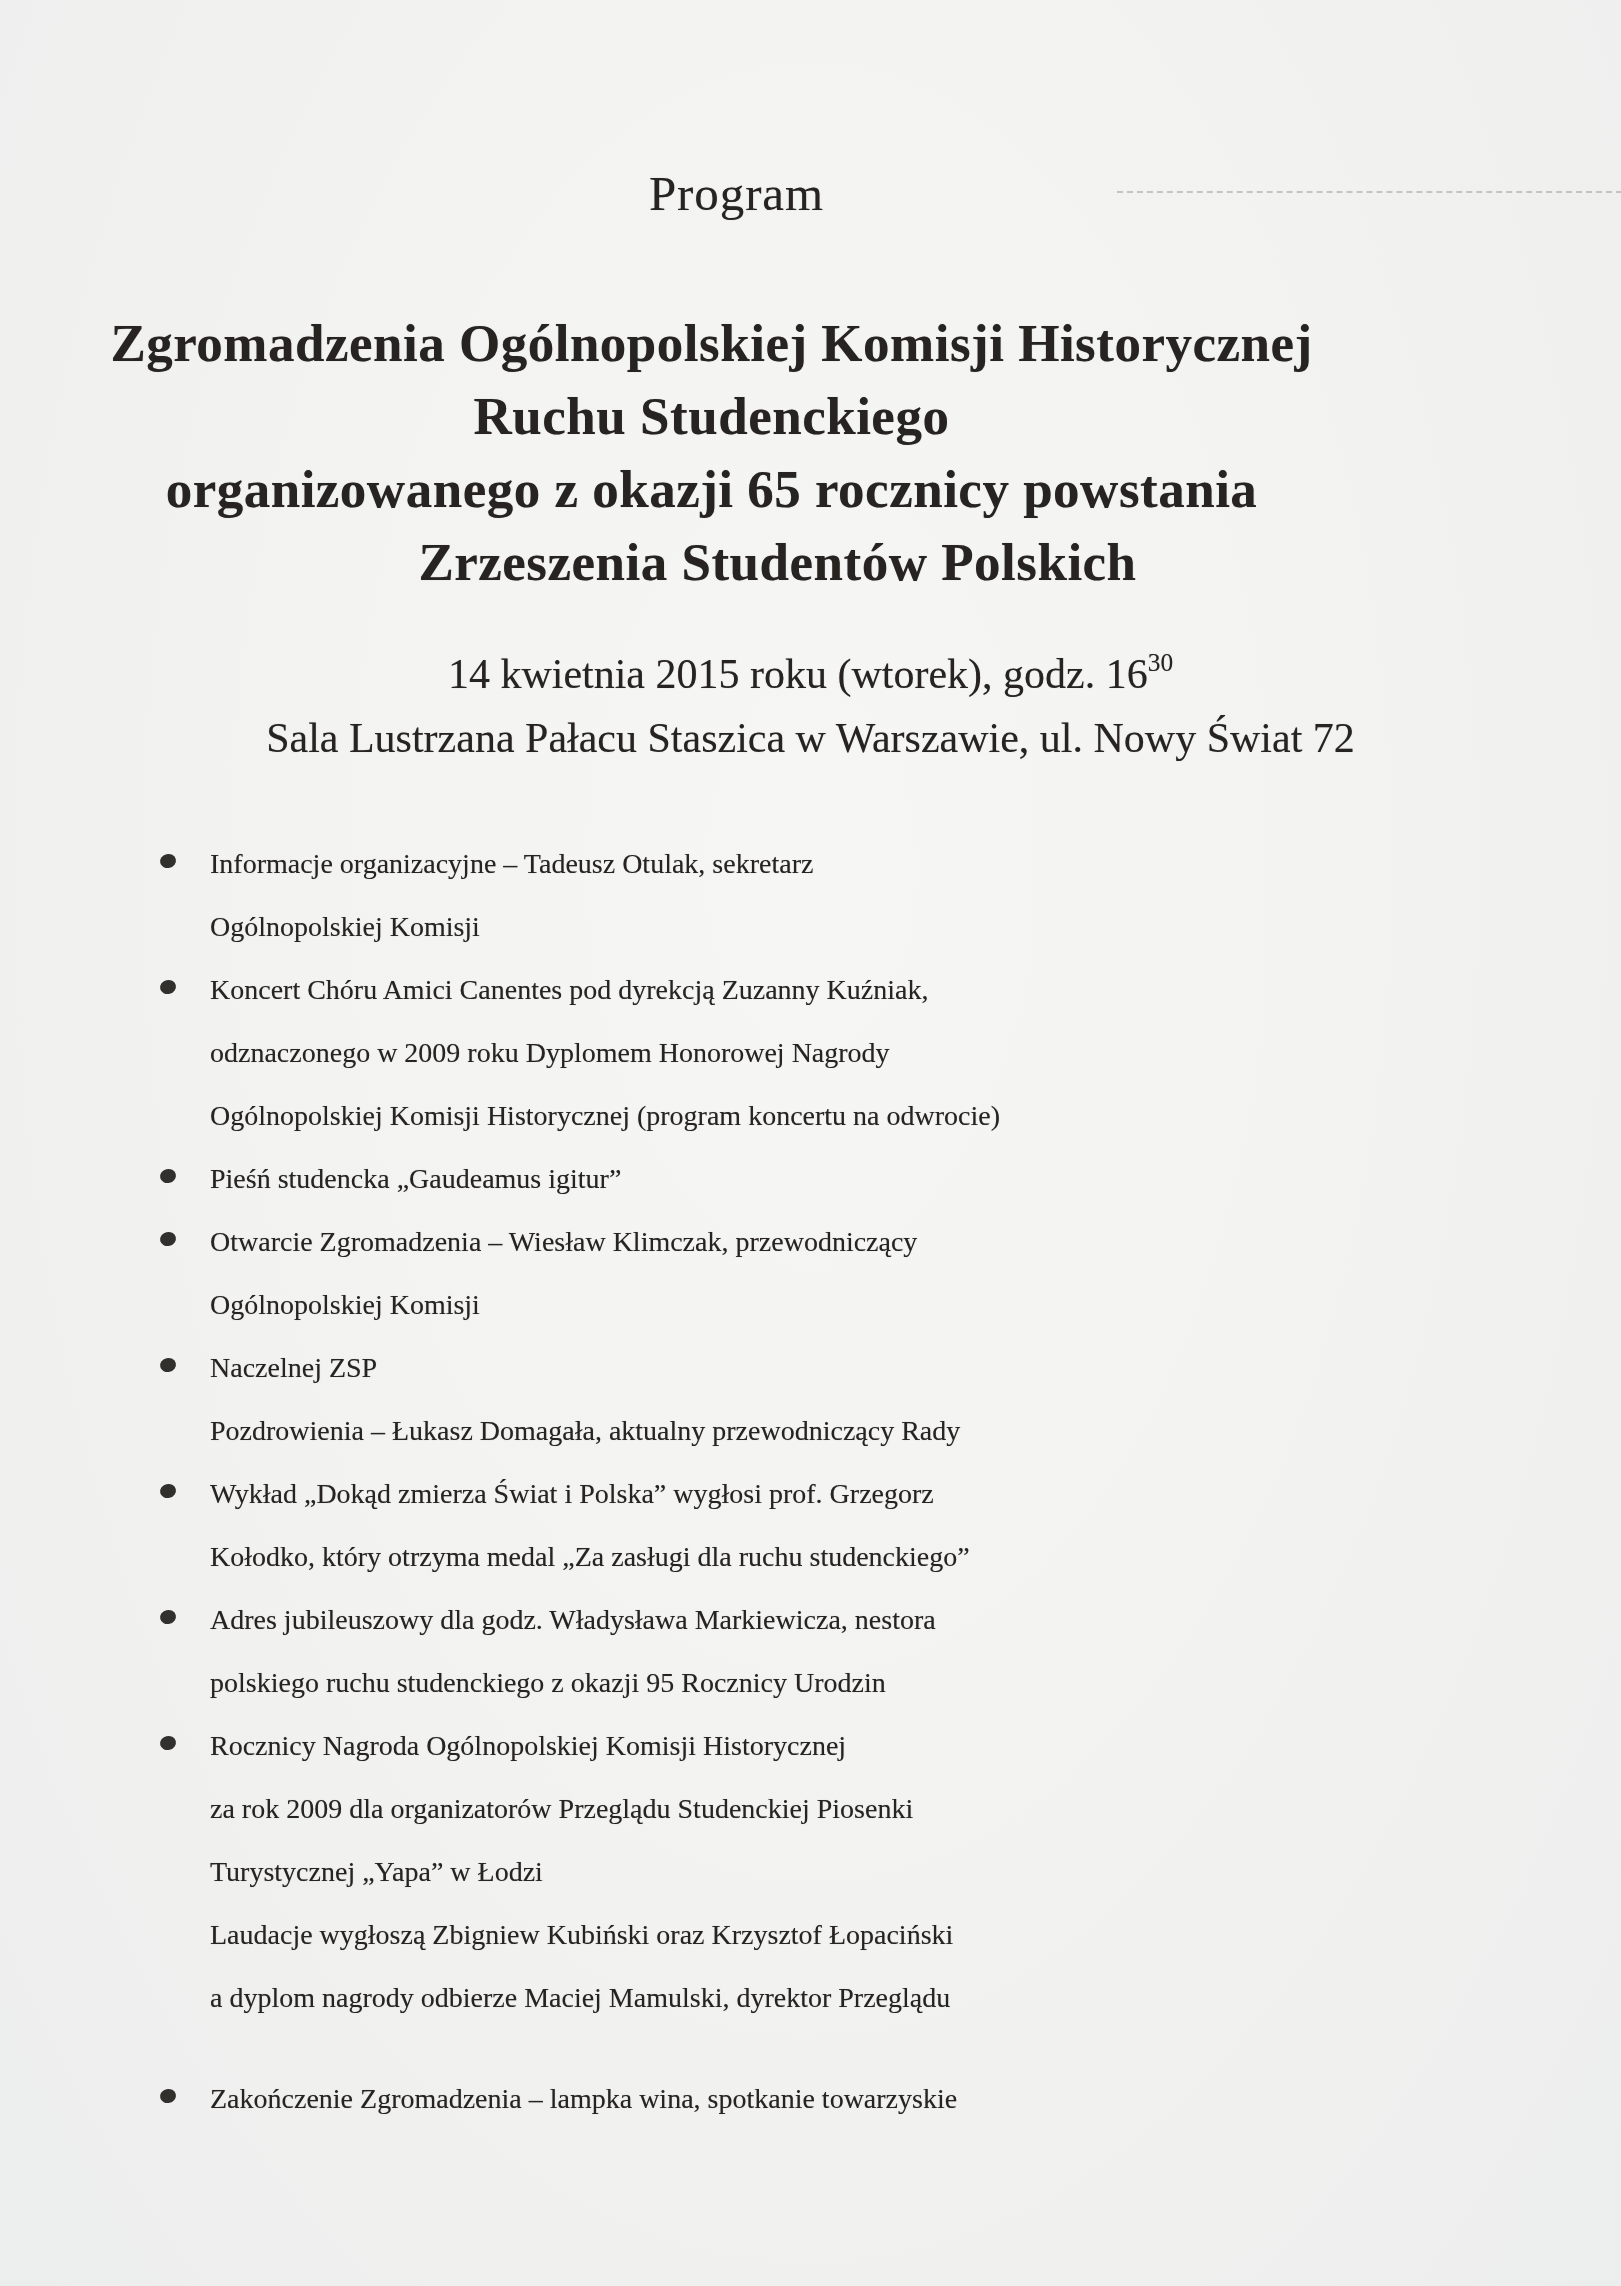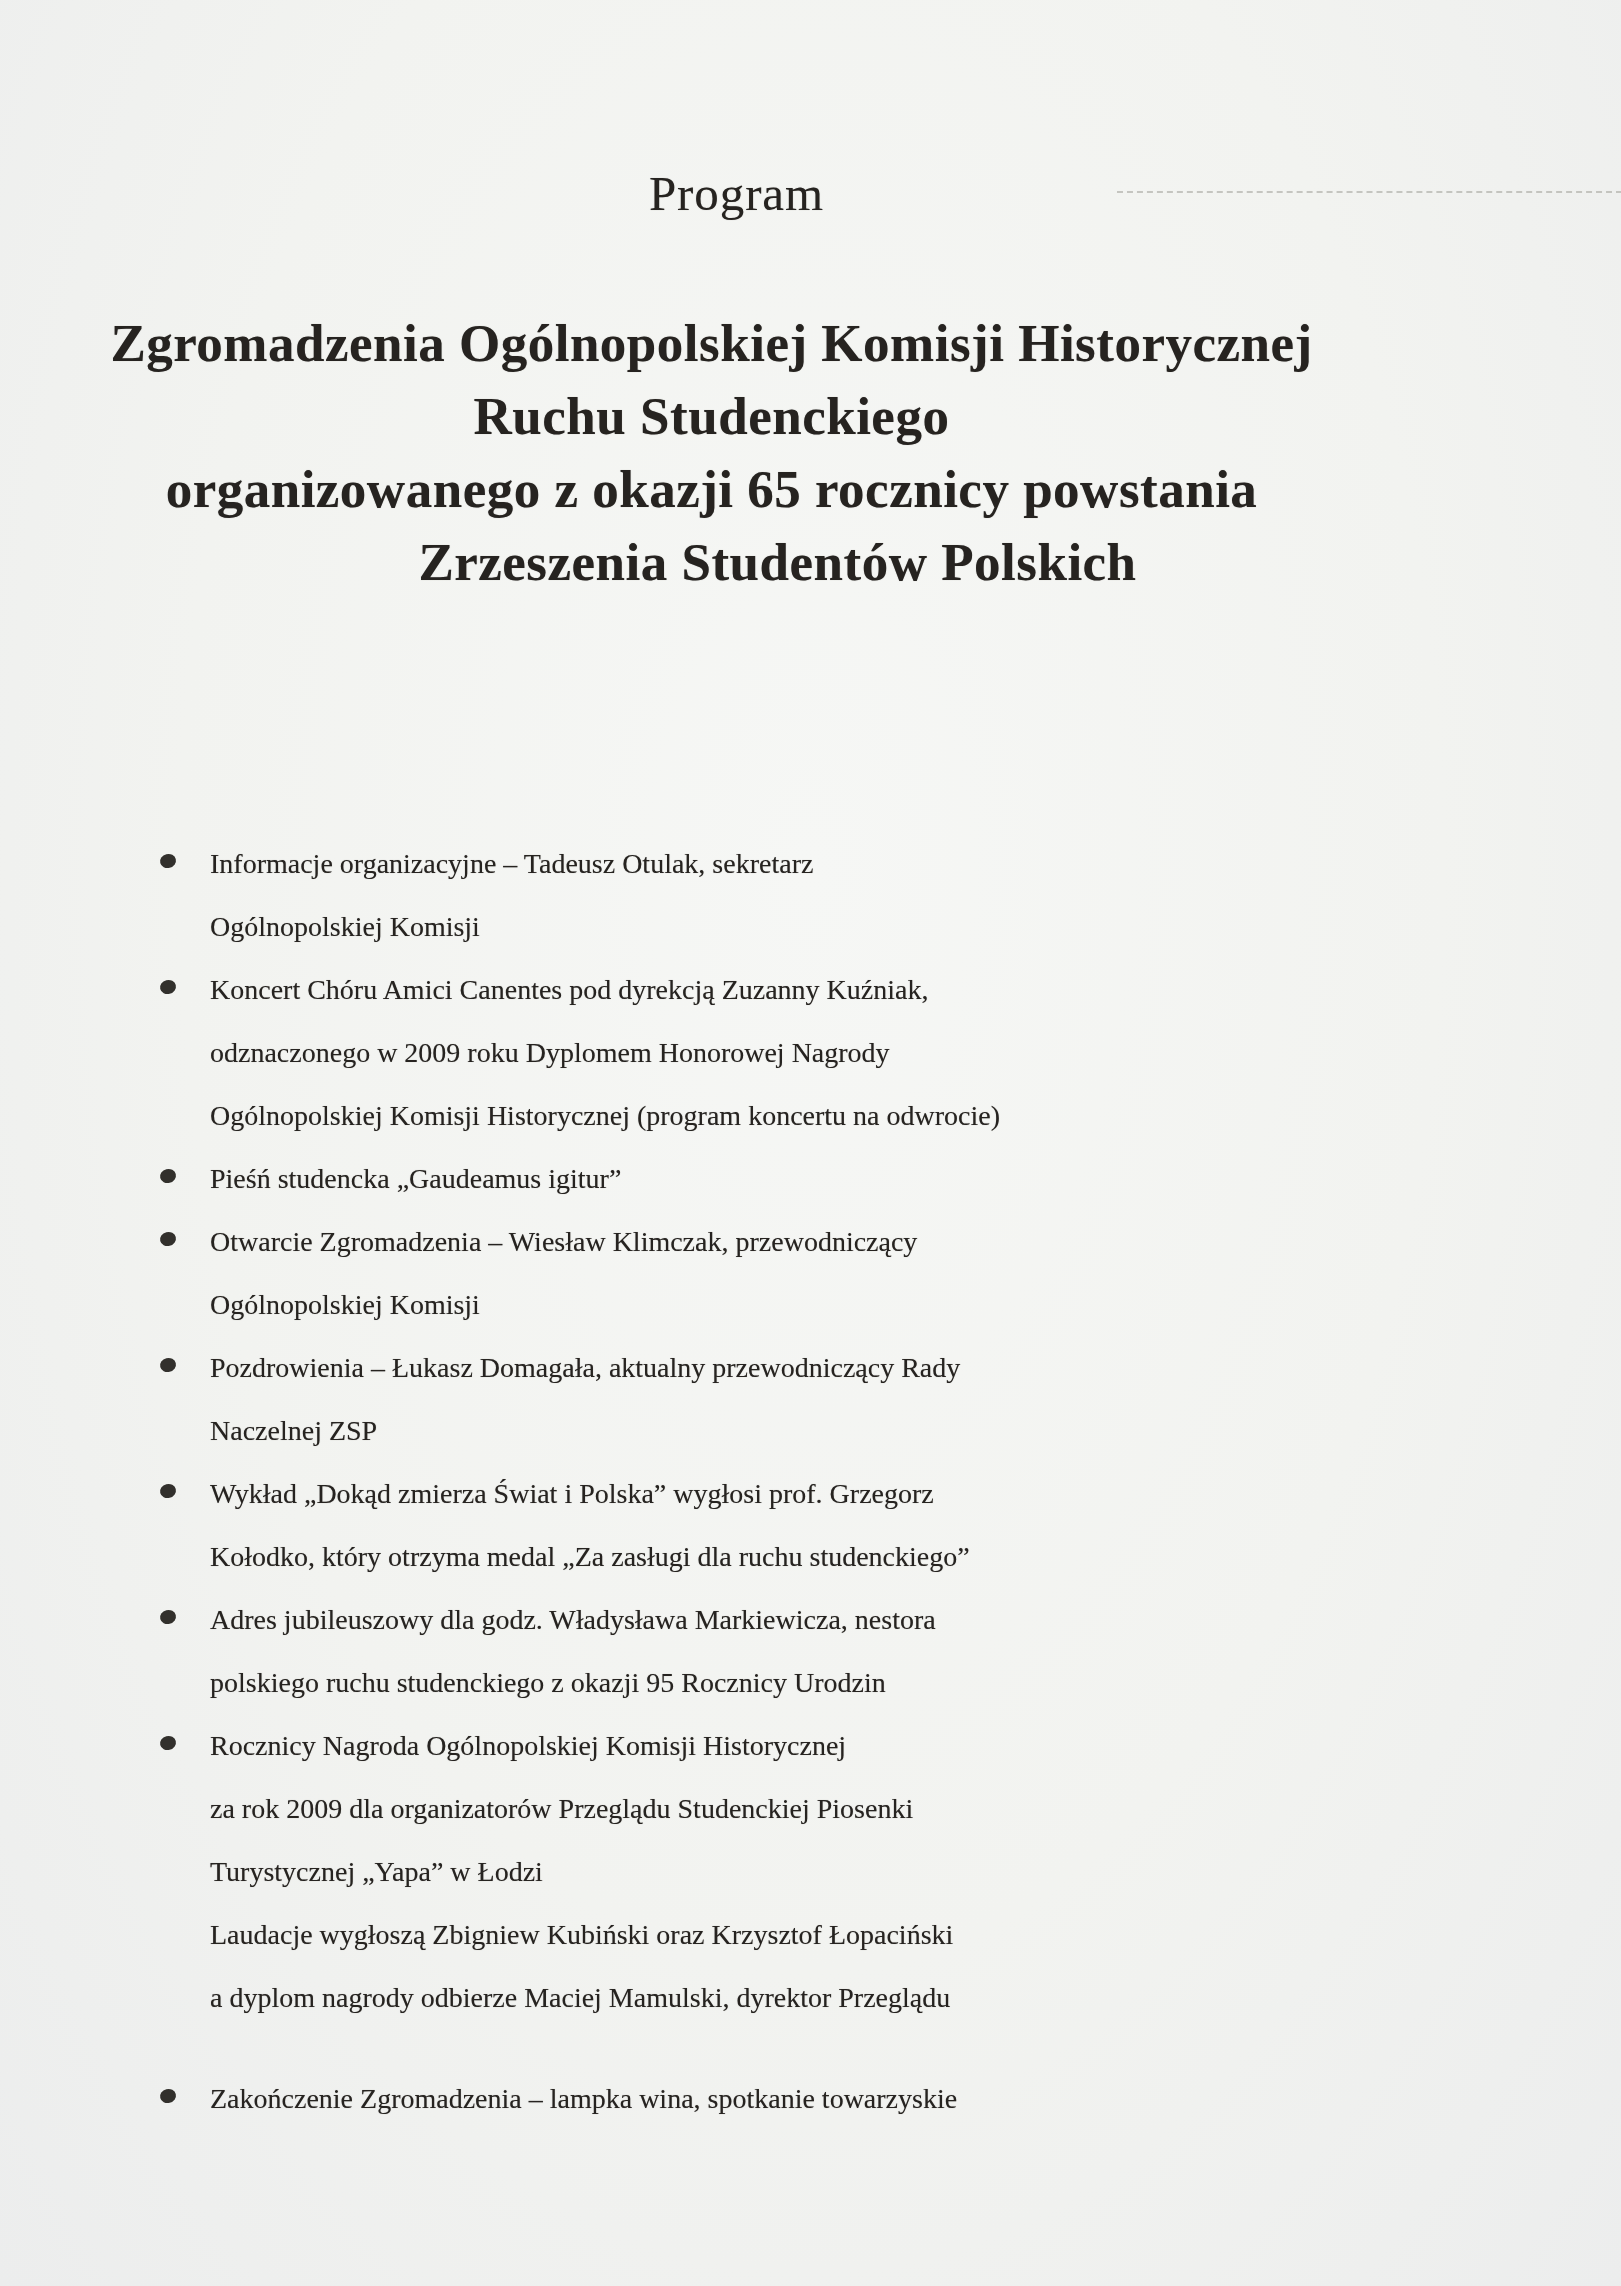--- a/index.html
+++ b/index.html
@@ -74,20 +74,24 @@
 
   <div class="artifact-line"></div>
 
   <div class="event-title">
     <span>Zgromadzenia Ogólnopolskiej Komisji Historycznej</span>
     <span>Ruchu Studenckiego</span>
     <span>organizowanego z okazji 65 rocznicy powstania</span>
     <span class="shift-right">Zrzeszenia Studentów Polskich</span>
   </div>
 
+  <div class="meta">
+    <span class="line"><span>14 kwietnia 2015 roku (wtorek), godz. 16</span><sup>30</sup></span>
+    <span class="line">Sala Lustrzana Pałacu Staszica w Warszawie, ul. Nowy Świat 72</span>
+  </div>
 
   <div class="agenda">
 
     <div class="item">
       <span class="marker">
           <span class="dot"></span>
         </span>
       <div class="lines">
         <span>Informacje organizacyjne – Tadeusz Otulak, sekretarz</span>
         <span>Ogólnopolskiej Komisji</span>
@@ -122,22 +126,22 @@
         <span>Otwarcie Zgromadzenia – Wiesław Klimczak, przewodniczący</span>
         <span>Ogólnopolskiej Komisji</span>
       </div>
     </div>
 
     <div class="item">
       <span class="marker">
           <span class="dot"></span>
         </span>
       <div class="lines">
+        <span>Naczelnej ZSP</span>
         <span>Pozdrowienia – Łukasz Domagała, aktualny przewodniczący Rady</span>
-        <span>Naczelnej ZSP</span>
       </div>
     </div>
 
     <div class="item">
       <span class="marker">
           <span class="dot"></span>
         </span>
       <div class="lines">
         <span>Wykład „Dokąd zmierza Świat i Polska” wygłosi prof. Grzegorz</span>
         <span>Kołodko, który otrzyma medal „Za zasługi dla ruchu studenckiego”</span>

